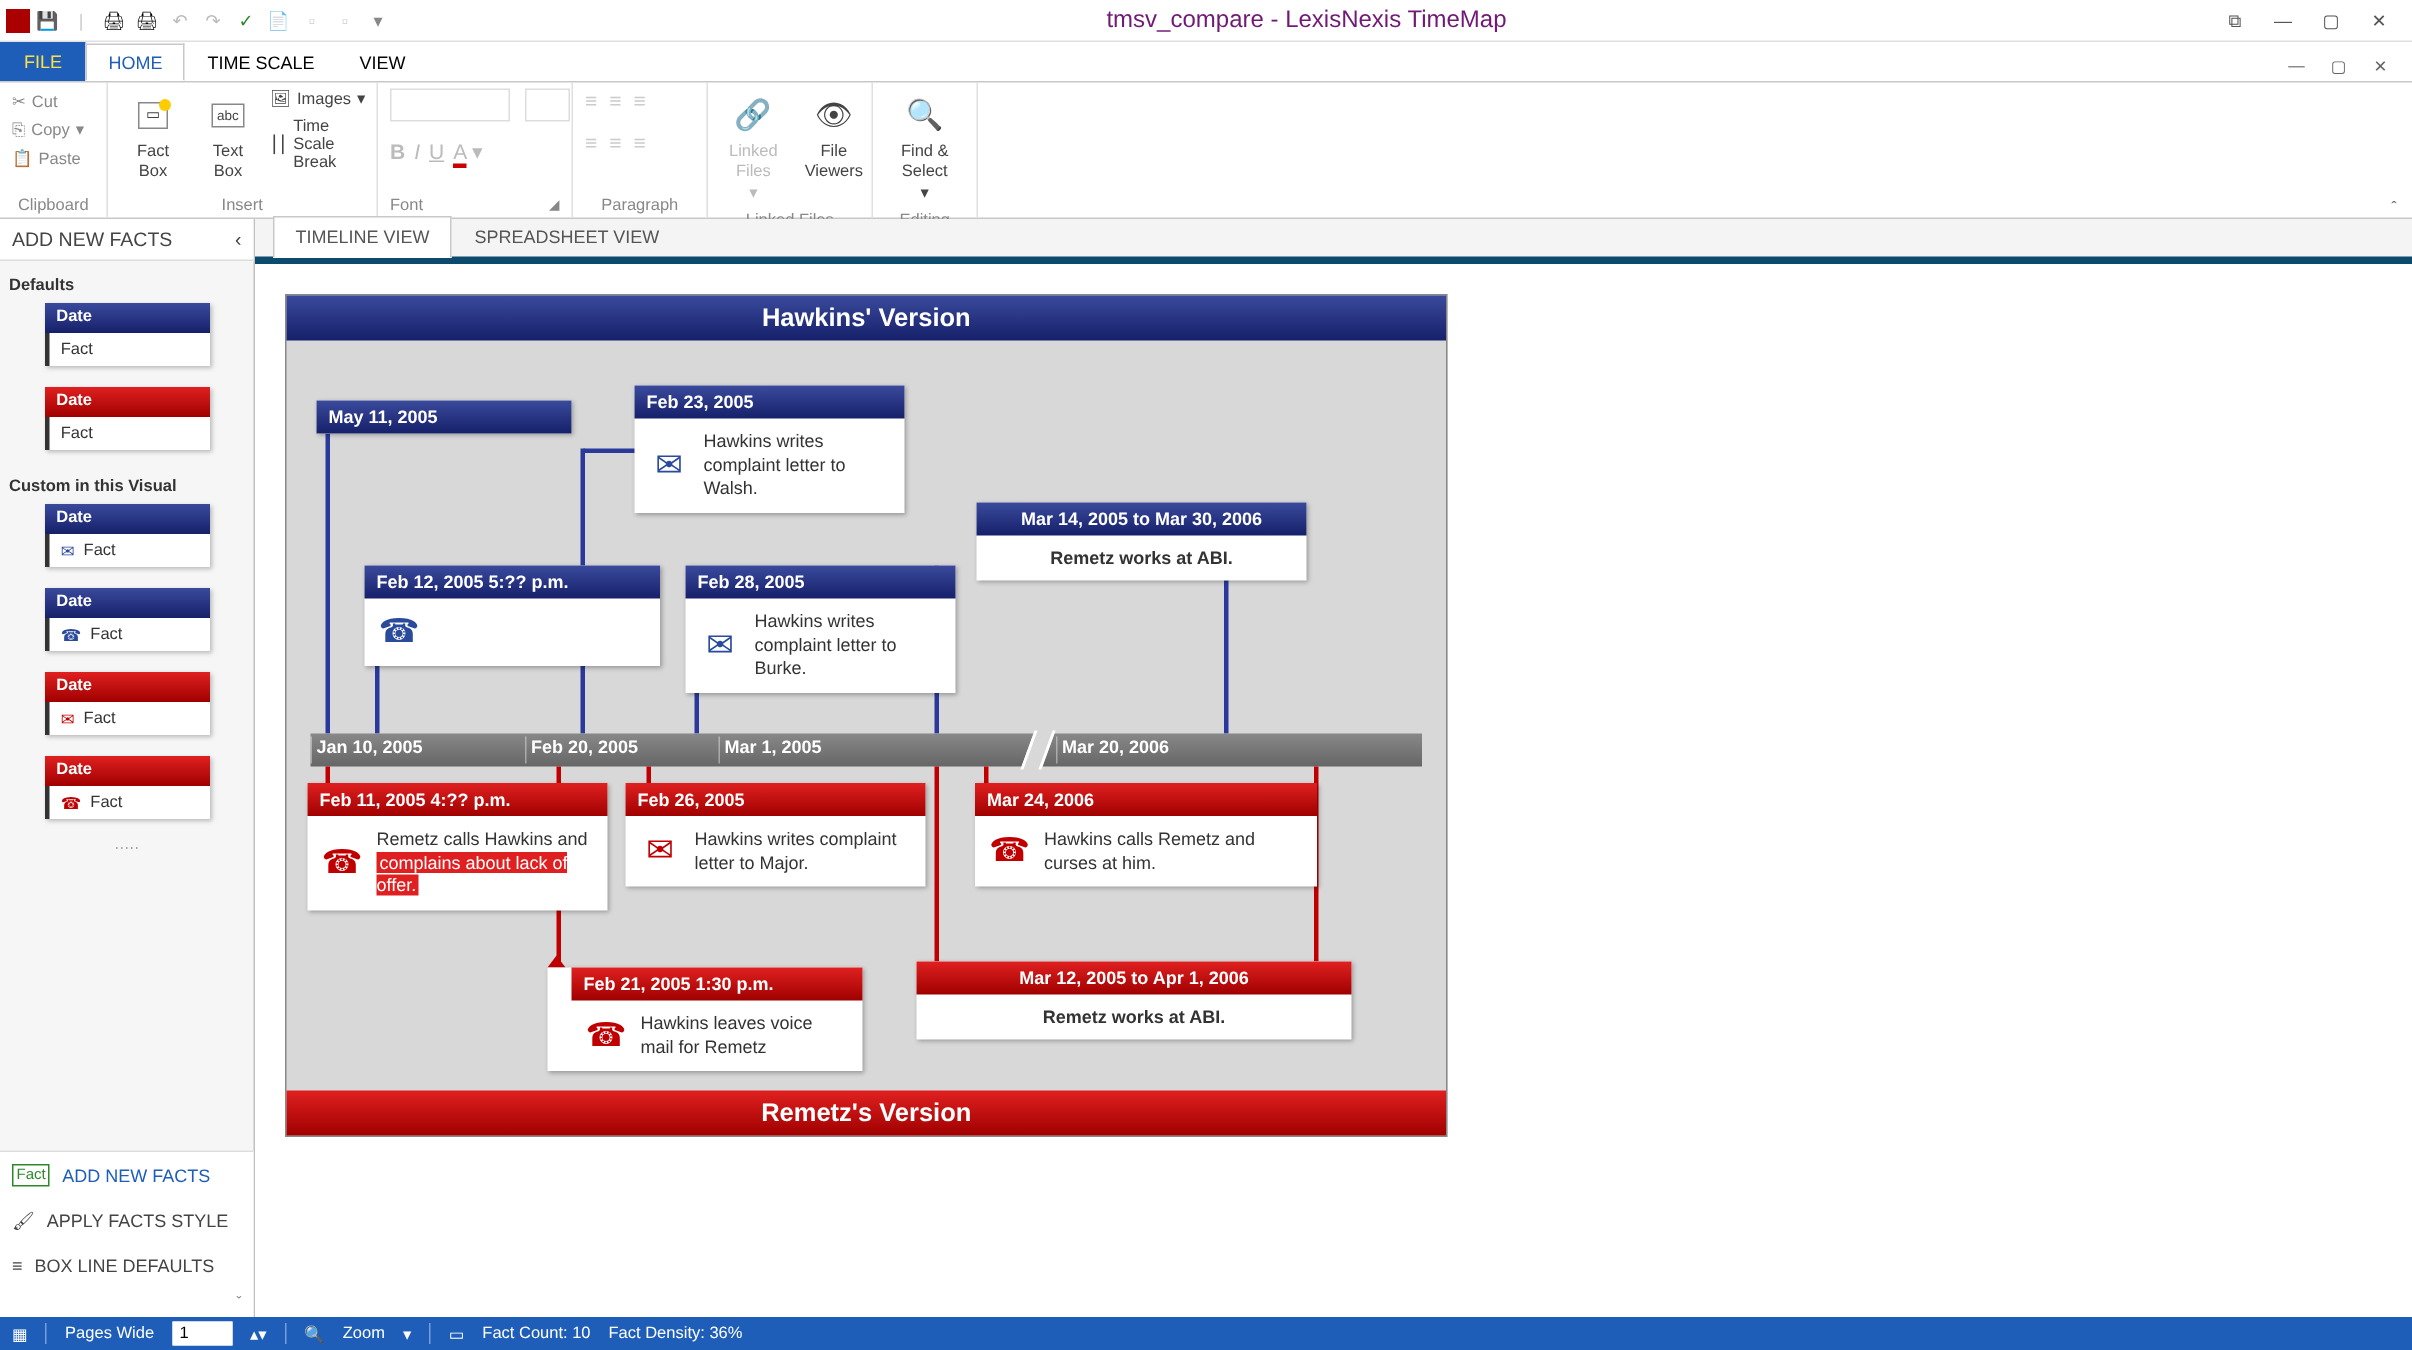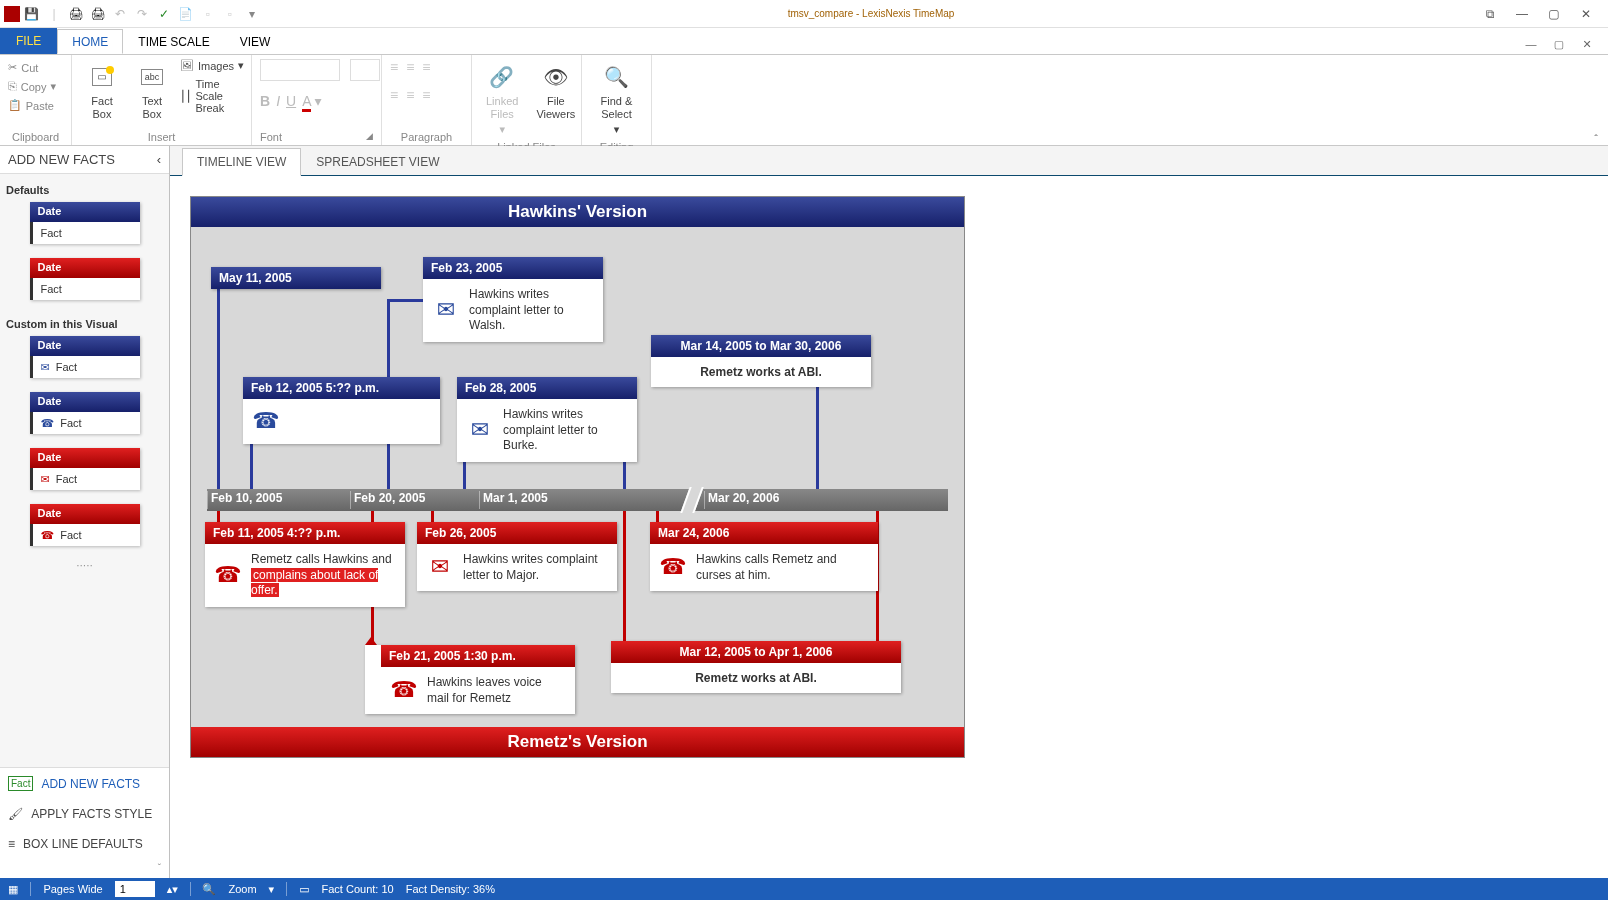--- a/index.html
+++ b/index.html
@@ -2,21 +2,21 @@
 <html><head>
 <meta charset="utf-8">
 <style>
 * { box-sizing: border-box; margin: 0; padding: 0; font-family: "Segoe UI", Tahoma, sans-serif; }
 html, body { width: 1608px; height: 900px; overflow: hidden; background: #fff; }
 
 
 .titlebar { height: 28px; background: #fff; display: flex; align-items: center; border-bottom: 1px solid #e0e0e0; }
 .qat { display: flex; align-items: center; gap: 2px; padding: 0 4px; }
 .qat .qi { width: 20px; height: 20px; display: flex; align-items: center; justify-content: center; font-size: 12px; }
-.titlebar-title { flex: 1; text-align: center; font-size: 10px; color: #a16207; }
+.titlebar-title { flex: 1; text-align: center; font-size: 16px; color: #701a75; }
 .titlebar-controls { display: flex; gap: 4px; padding-right: 8px; }
 .titlebar-controls .tc { width: 28px; height: 20px; display: flex; align-items: center; justify-content: center; font-size: 12px; color: #555; }
 
 
 .tabrow { height: 26px; display: flex; align-items: flex-end; background: #fff; }
 .filetab { background: #1e5eb8; color: #fde047; padding: 5px 16px; font-size: 12px; height: 26px; display: flex; align-items: center; }
 .ribtab { padding: 5px 14px; font-size: 12px; color: #000000; height: 25px; display: flex; align-items: center; border: 1px solid transparent; }
 .ribtab.active { border: 1px solid #c8c8c8; border-bottom: 1px solid #fff; color: #1e5eb8; background: #fff; }
 .tabrow-right { margin-left: auto; display: flex; gap: 6px; padding-right: 10px; }
 .tabrow-right .tc { width: 22px; height: 20px; display: flex; align-items: center; justify-content: center; font-size: 11px; color: #666; }
@@ -51,21 +51,21 @@
 .bg-red { background: linear-gradient(#e02020,#a00000); }
 .bl-blue { border-left-color: #16206a; }
 .bl-red { border-left-color: #a00000; }
 
 .sidebottom { border-top: 1px solid #ddd; background: #fff; }
 .sidebottom .lnk { display: flex; align-items: center; gap: 8px; padding: 8px 8px; font-size: 12px; color: #444; }
 .sidebottom .lnk.primary { color: #1e5eb8; }
 
 
 .canvaswrap { flex: 1; display: flex; flex-direction: column; background: #fff; }
-.viewtabs { height: 30px; display: flex; align-items: flex-end; padding-left: 12px; border-bottom: 1px solid #0c4a6e; background: #f4f4f4; }
+.viewtabs { height: 30px; display: flex; align-items: flex-end; padding-left: 12px; border-bottom: 5px solid #0c4a6e; background: #f4f4f4; }
 .vtab { padding: 6px 14px; font-size: 12px; color: #555; border: 1px solid transparent; position: relative; top: 1px; }
 .vtab.active { background: #fff; border: 1px solid #c8c8c8; border-bottom: 1px solid #fff; }
 .canvas { flex: 1; background: #fff; padding: 20px; overflow: auto; }
 
 .timeline { width: 775px; background: #d8d8d8; margin-left: 0; position: relative; border: 1px solid #888; }
 .tl-title { height: 30px; color: #fff; text-align: center; font-size: 17px; font-weight: bold; display: flex; align-items: center; justify-content: center; }
 .tl-title.blue { background: linear-gradient(#3a4a9c,#16206a); }
 .tl-title.red { background: linear-gradient(#e02020,#a00000); }
 .tl-body { position: relative; height: 500px; }
 
@@ -348,21 +348,21 @@
                 <div class="txt">Hawkins writes complaint letter to Burke.</div>
               </div>
           </div>
 
           <div class="rangebox" style="left:460px;top:108px;width:220px;">
             <div class="rbdate bg-blue">Mar 14, 2005 to Mar 30, 2006</div>
             <div class="rbbody">Remetz works at ABI.</div>
           </div>
 
           <div class="tl-axis">
-            <div class="tick" style="left:0;">Feb 10, 2005</div>
+            <div class="tick" style="left:0;">Jan 10, 2005</div>
             <div class="tick" style="left:143px;">Feb 20, 2005</div>
             <div class="tick" style="left:272px;">Mar 1, 2005</div>
             <div class="break" style="left:478px;"></div>
             <div class="tick" style="left:497px;">Mar 20, 2006</div>
           </div>
 
           <div class="connector vert" style="color:#c00000;left:26px;top:284px;height:20px;"></div>
           <div class="connector vert" style="color:#c00000;left:180px;top:284px;height:130px;"></div>
           <div style="position:absolute;left:174px;top:410px;width:0;height:0;border-left:6px solid transparent;border-right:6px solid transparent;border-bottom:8px solid #c00000;"></div>
           <div class="connector vert" style="color:#c00000;left:240px;top:284px;height:20px;"></div>

